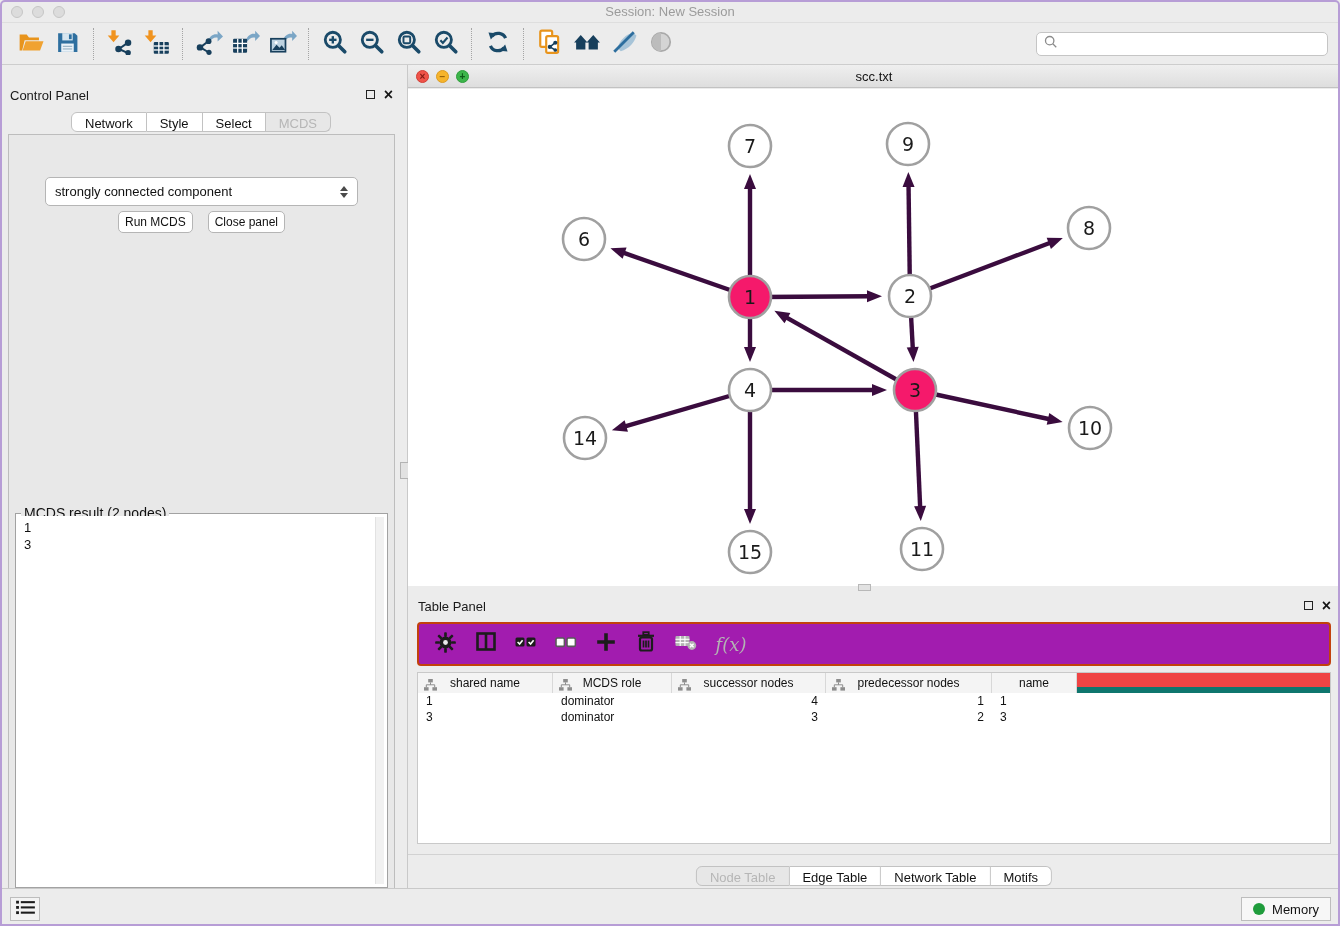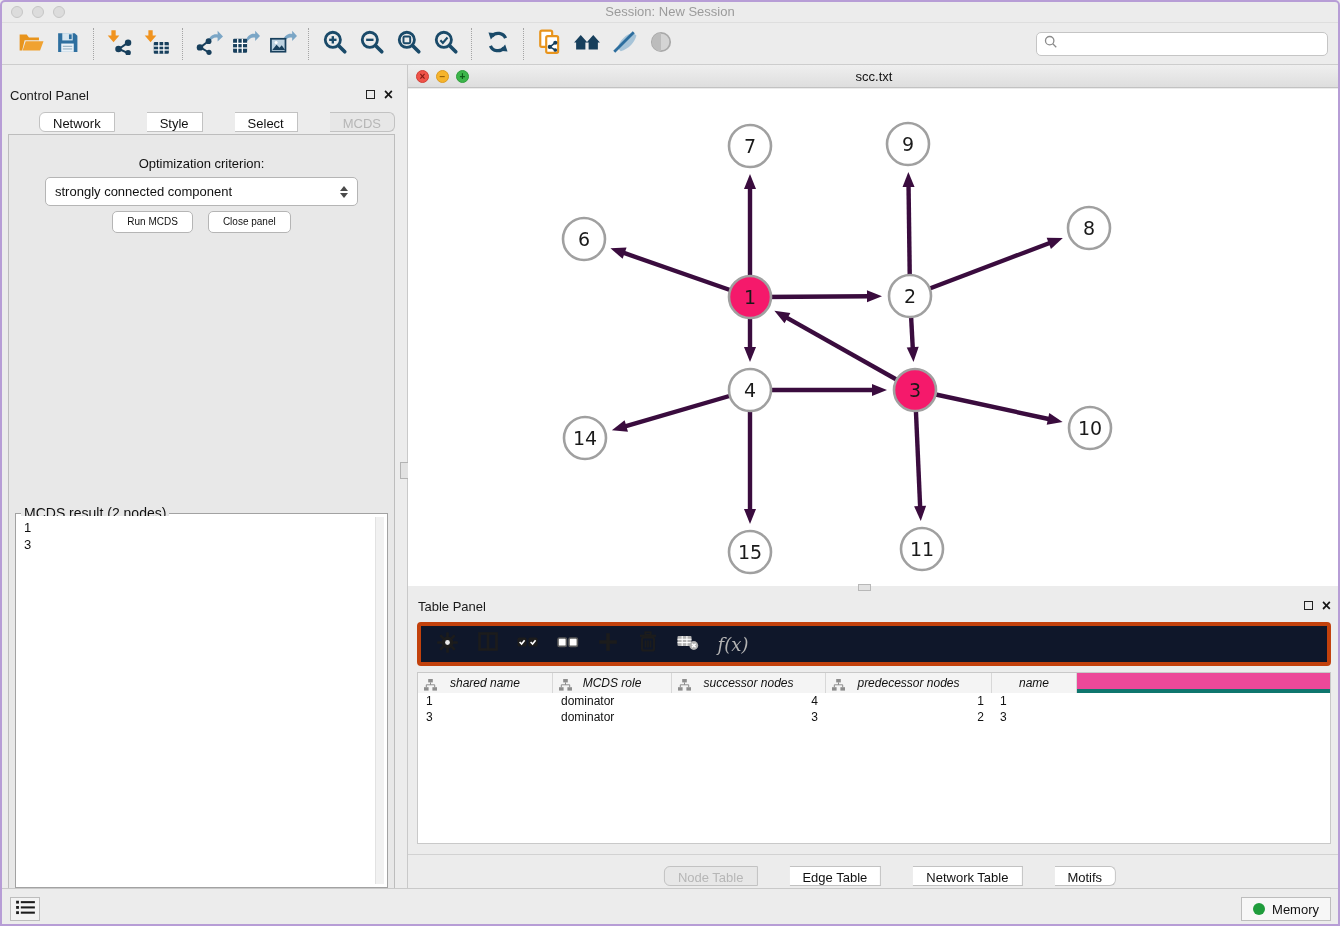--- a/index.html
+++ b/index.html
@@ -25,34 +25,34 @@
   .search-box input { border:none; outline:none; flex:1; font-size:13px; background:transparent; font-family:inherit; }
 
   
   .control-panel { position:absolute; left:0; top:81px; width:402px; height:823px; }
   .panel-title { position:absolute; left:10px; top:7px; font-size:13px; color:#1a1a1a; }
   .panel-icons { position:absolute; right:9px; top:8px; display:flex; gap:9px; align-items:center; z-index:6; }
   .float-icon { width:9px; height:9px; border:1.6px solid #222; display:inline-block; }
   .close-icon { font-size:16px; font-weight:bold; color:#151515; line-height:11px; }
 
   .tabs { display:flex; }
-  .tab { height:20px; line-height:20px; padding:1px 13px; font-size:13px; color:#111; background:#fff; border:1px solid #c2c2c2; border-left:none; white-space:nowrap;margin-left:32px; }
+  .tab { height:20px; line-height:20px; padding:1px 13px; font-size:13px; color:#111; background:#fff; border:1px solid #c2c2c2; border-left:none; white-space:nowrap; }
   .tab:first-child { border-left:1px solid #c2c2c2; border-radius:6px 0 0 6px; }
   .tab:last-child { border-radius:0 6px 6px 0; }
   .tab.active { background:#e7e7e7; color:#b6b6b6; }
   .ctabs { position:absolute; left:50%; transform:translateX(-50%); top:31px; z-index:5; }
 
   .cp-body { position:absolute; left:8px; right:7px; top:53px; bottom:10px; background:#e8e8e8; border:1px solid #bdbdbd; }
   .opt-label { position:absolute; top:21px; left:0; right:0; text-align:center; font-size:13px; color:#111; }
   .select-box { position:absolute; left:36px; right:36px; top:42px; height:29px; background:#fff; border:1px solid #b5b5b5; border-radius:5px; display:flex; align-items:center; padding:0 9px; font-size:13px; color:#111; }
   .spinner { margin-left:auto; display:flex; flex-direction:column; gap:2px; align-items:center; }
   .tri-up { width:0; height:0; border-left:4px solid transparent; border-right:4px solid transparent; border-bottom:5px solid #4a4a4a; }
   .tri-down { width:0; height:0; border-left:4px solid transparent; border-right:4px solid transparent; border-top:5px solid #4a4a4a; }
   .btn-row { position:absolute; top:76px; left:0; right:0; display:flex; justify-content:center; gap:15px; }
-  .pbtn { height:22px; line-height:20px; padding:0 14px; background:#fff; border:1px solid #b5b5b5; border-radius:5px; font-size:10px; color:#111; }
+  .pbtn { height:22px; line-height:20px; padding:0 6px; background:#fff; border:1px solid #b5b5b5; border-radius:5px; font-size:12px; color:#111; }
 
   .result-group { position:absolute; left:6px; right:6px; top:378px; bottom:5px; border:1px solid #a2a2a2; background:#fff; }
   .result-legend { position:absolute; top:-9px; left:5px; background:#e8e8e8; padding:0 3px; font-size:14px; color:#111; }
   .result-inner { position:absolute; inset:2px; background:#fff; }
   .result-lines { position:absolute; left:6px; top:3px; font-size:13px; line-height:17px; color:#111; }
   .result-scroll { position:absolute; right:1px; top:1px; bottom:1px; width:9px; background:#f1f1f1; border-left:1px solid #e2e2e2; }
 
   .vsplitter { position:absolute; left:402px; top:65px; width:6px; height:823px; background:#ececec; border-right:1px solid #c9c9c9; }
   .vhandle { position:absolute; left:-2px; top:397px; width:9px; height:17px; background:#e2e2e2; border:1px solid #b3b3b3; }
 
@@ -65,26 +65,26 @@
   .light.yellow { background:#f6b42c; border:1px solid #dd9c21; color:#94610a; }
   .light.green { background:#3cb54a; border:1px solid #2f9e3c; color:#0e5c18; }
   .net-title { position:absolute; inset:0; text-align:center; line-height:23px; font-size:13px; color:#111; }
   .net-canvas { position:absolute; left:0; right:0; top:24px; bottom:6px; background:#fff; }
   #graph-svg { position:absolute; inset:0; }
   .net-bottom { position:absolute; left:0; right:0; bottom:0; height:6px; background:#ececec; }
   .hhandle { position:absolute; left:450px; top:-2px; width:13px; height:7px; background:#e2e2e2; border:1px solid #b8b8b8; }
 
   
   .table-panel { position:absolute; left:408px; top:592px; right:0; height:296px; }
-  .tp-toolbar { position:absolute; left:9px; right:9px; top:30px; height:44px; background:#0f172a; border:4px solid #c2410c; border-radius:4px; display:flex; align-items:center; gap:13px; padding:0 13px; }
+  .tp-toolbar { position:absolute; left:9px; right:9px; top:30px; height:44px; background:#a21caf; border:2px solid #c2410c; border-radius:4px; display:flex; align-items:center; gap:13px; padding:0 13px; }
   .ttbtn { width:27px; height:27px; display:flex; align-items:center; justify-content:center; }
   .fx { font-family:"DejaVu Serif","Liberation Serif",serif; font-style:italic; font-size:18px; color:#b3b3b3; }
 
   .table-wrap { position:absolute; left:9px; right:9px; top:80px; height:172px; background:#fff; border:1px solid #c9c9c9; overflow:hidden; }
-  .thead { display:flex; height:20px; background:#ec4899; border-bottom:4px solid #0f766e;font-style:italic; }
+  .thead { display:flex; height:20px; background:#ef4444; border-bottom:6px solid #0f766e; }
   .th { position:relative; height:20px; border-right:1px solid #d8d8d8; background:#f4f4f4; }
   .th-label { position:absolute; inset:0; text-align:center; font-size:12px; line-height:20px; color:#111; }
   .tree-icon-wrap { position:absolute; left:6px; top:4px; }
   .tr { display:flex; height:16px; }
   .td { font-size:12px; line-height:16px; padding:0 8px; color:#111; white-space:nowrap; overflow:hidden; }
   .tp-footer-line { position:absolute; left:0; right:0; bottom:33px; border-top:1px solid #d2d2d2; }
   .ttabs { position:absolute; left:50%; transform:translateX(-50%); bottom:2px; }
 
   
   .statusbar { position:absolute; left:0; top:888px; width:100%; height:38px; background:#ececec; border-top:1px solid #c9c9c9; }
@@ -261,21 +261,20 @@
     <span class="float-icon"></span>
     <span class="close-icon">×</span>
   </div>
   <div class="tabs ctabs" id="control-tabs">
       <div class="tab">Network</div>
       <div class="tab">Style</div>
       <div class="tab">Select</div>
       <div class="tab active">MCDS</div>
     </div>
   <div class="cp-body">
-    <div class="opt-label">Optimization criterion:</div>
     <div class="select-box">
       <span>strongly connected component</span>
       <span class="spinner">
           <span class="tri-up"></span>
           <span class="tri-down"></span>
         </span>
     </div>
     <div class="btn-row">
       <button class="pbtn">Run MCDS</button>
       <button class="pbtn">Close panel</button>

